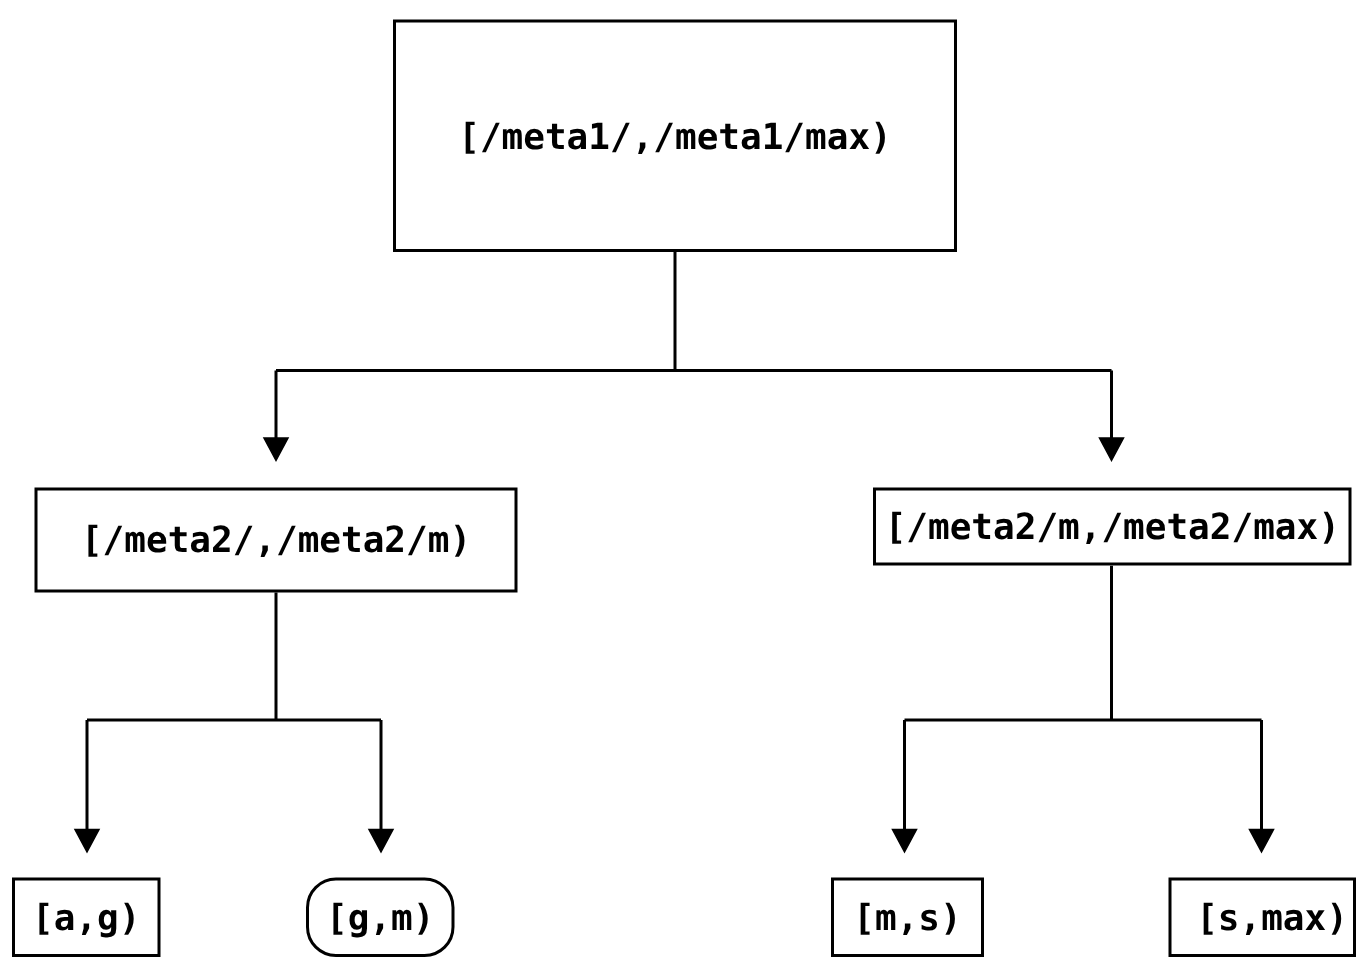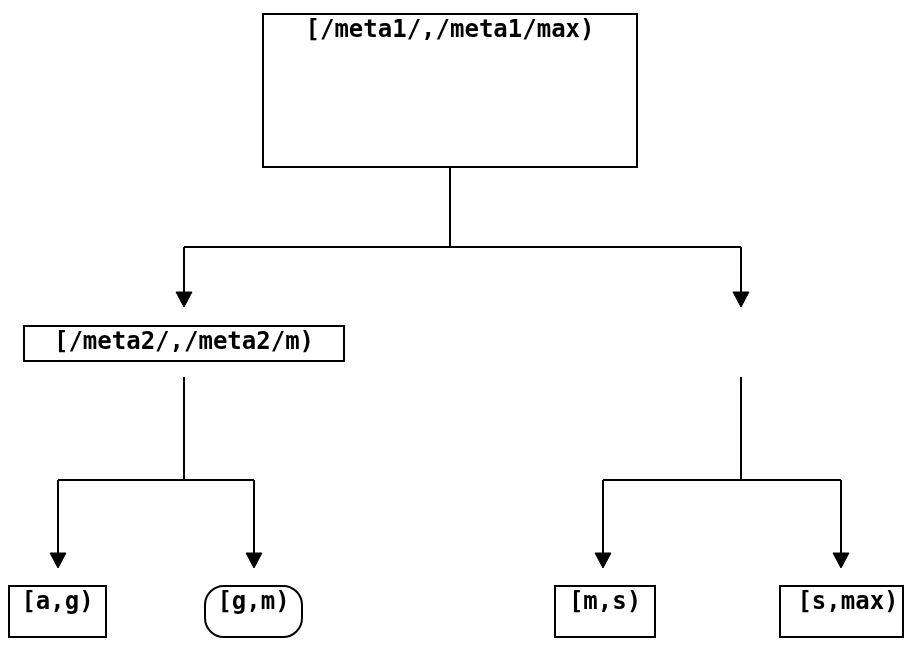--- a/index.html
+++ b/index.html
@@ -31,32 +31,32 @@
     fill: #000000;
     stroke: #000000;
     stroke-width: 1;
   }
   .node {
     position: absolute;
     box-sizing: border-box;
     border: 2px solid #000000;
     background: #ffffff;
     display: flex;
-    align-items: flex-start;
+    align-items: center;
     justify-content: center;
   }
   .node .label {
     font-size: 24px;
     font-weight: bold;
     color: #000000;
     white-space: pre;
     letter-spacing: 0px;
   }
   .node-root   { left: 262px; top: 13px;  width: 376px; height: 155px; }
-  .node-l2a    { left: 23px;  top: 325px; width: 322px; height: 37px;  }
+  .node-l2a    { left: 23px;  top: 325px; width: 322px; height: 70px;  }
   .node-l2b    { left: 582px; top: 325px; width: 319px; height: 52px;  }
   .node-leaf1  { left: 8px;   top: 585px; width: 99px;  height: 53px;  }
   .node-leaf2  { left: 204px; top: 585px; width: 99px;  height: 53px; border-radius: 20px;  }
   .node-leaf3  { left: 554px; top: 585px; width: 102px;  height: 53px;  }
   .node-leaf4  { left: 779px; top: 585px; width: 125px; height: 53px; padding-left: 13px;  }
 </style>
 </head>
 <body>
 
 <div class="canvas">
@@ -83,20 +83,23 @@
   </svg>
 
   <div class="node node-root">
     <span class="label">[/meta1/,/meta1/max)</span>
   </div>
 
   <div class="node node-l2a">
     <span class="label">[/meta2/,/meta2/m)</span>
   </div>
 
+  <div class="node node-l2b">
+    <span class="label">[/meta2/m,/meta2/max)</span>
+  </div>
 
   <div class="node node-leaf1">
     <span class="label">[a,g)</span>
   </div>
 
   <div class="node node-leaf2">
     <span class="label">[g,m)</span>
   </div>
 
   <div class="node node-leaf3">

